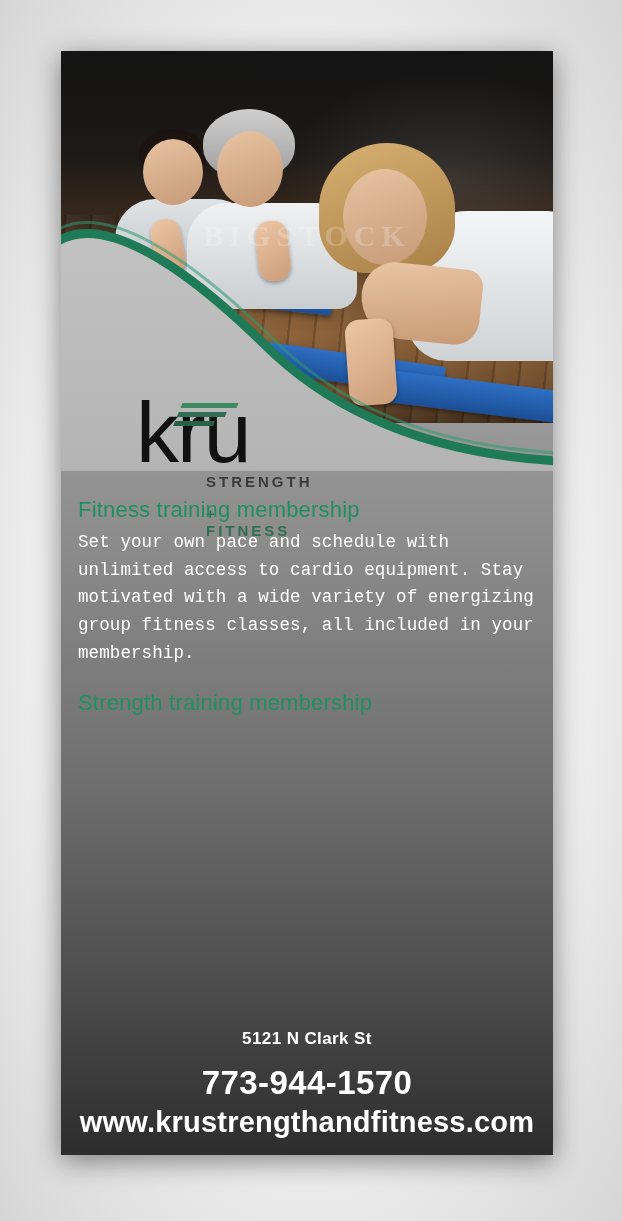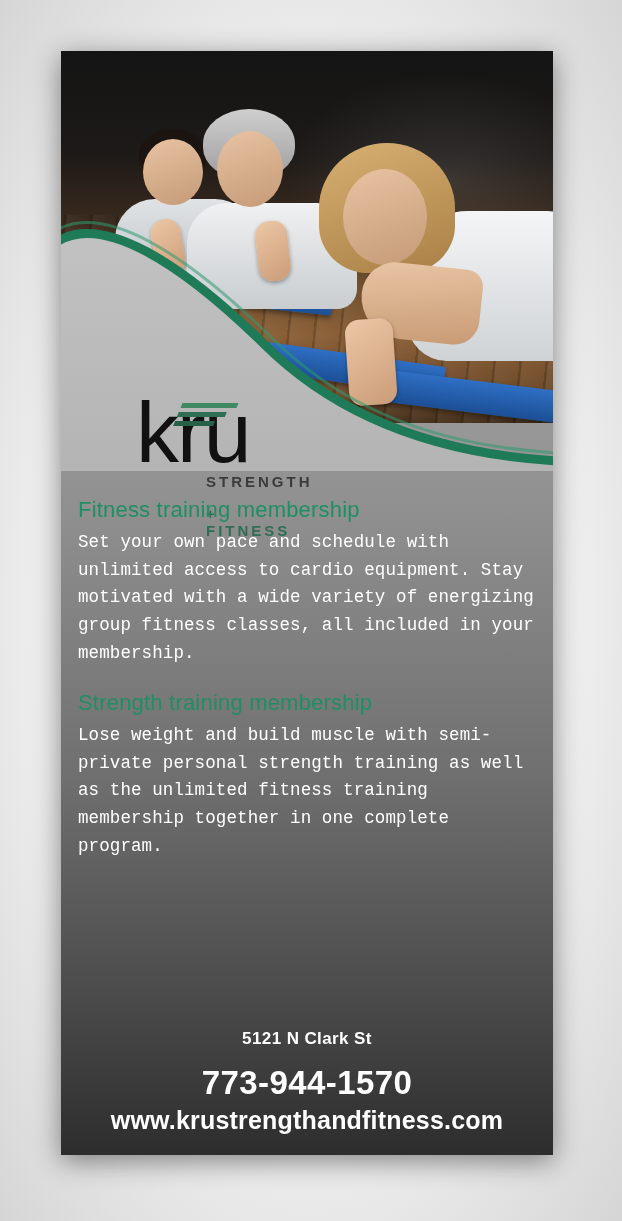--- a/index.html
+++ b/index.html
@@ -268,21 +268,21 @@
     margin-bottom: 6px;
   }
   .phone {
     font-size: 33px;
     font-weight: bold;
     letter-spacing: 0.4px;
     margin-bottom: 4px;
     margin-top: 15px;
   }
   .web {
-    font-size: 25px;
+    font-size: 29px;
     font-weight: bold;
     letter-spacing: 0.2px;
   }
 </style>
 </head>
 <body>
 
 <div class="page">
   <div class="card">
 
@@ -310,20 +310,21 @@
       </div>
 
       <div class="person woman1">
         <div class="p-body"></div>
         <div class="p-hair"></div>
         <div class="p-head"></div>
         <div class="arm"></div>
         <div class="thumb"></div>
       </div>
 
+      <div class="photo-watermark">BIGSTOCK</div>
     </div>
 
     <svg class="grey-wedge" viewBox="0 0 492 270" preserveAspectRatio="none">
       <defs>
         <linearGradient id="greyGrad" x1="0" y1="0" x2="0" y2="1">
           <stop offset="0%" stop-color="#c2c2c2"></stop>
           <stop offset="100%" stop-color="#b4b4b4"></stop>
         </linearGradient>
       </defs>
       <path d="M0,40 C40,8 120,60 200,140 C260,200 350,250 492,258 L492,270 L0,270 Z" fill="url(#greyGrad)"></path>
@@ -347,21 +348,20 @@
 
     <div class="content">
 
       <div class="section">
         <h2 class="sec-title">Fitness training membership</h2>
         <p class="sec-body">Set your own pace and schedule with unlimited access to cardio equipment. Stay motivated with a wide variety of energizing group fitness classes, all included in your membership.</p>
       </div>
 
       <div class="section">
         <h2 class="sec-title">Strength training membership</h2>
-        <p class="sec-body">Lose weight and build muscle with semi-private personal strength training as well as the unlimited fitness training membership together in one complete program.</p>
       </div>
 
       <div class="section">
       </div>
 
     </div>
 
     <div class="contact">
       <div class="addr">5121 N Clark St</div>
       <div class="phone">773-944-1570</div>

